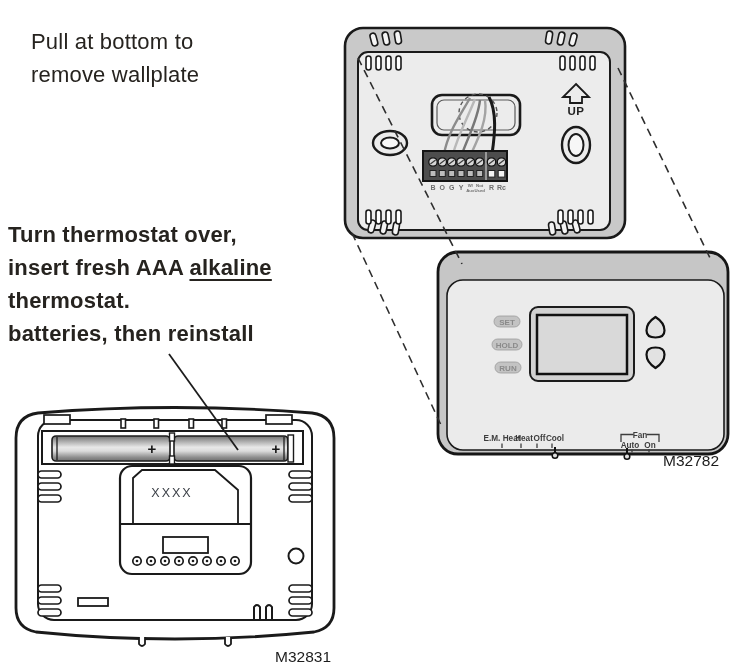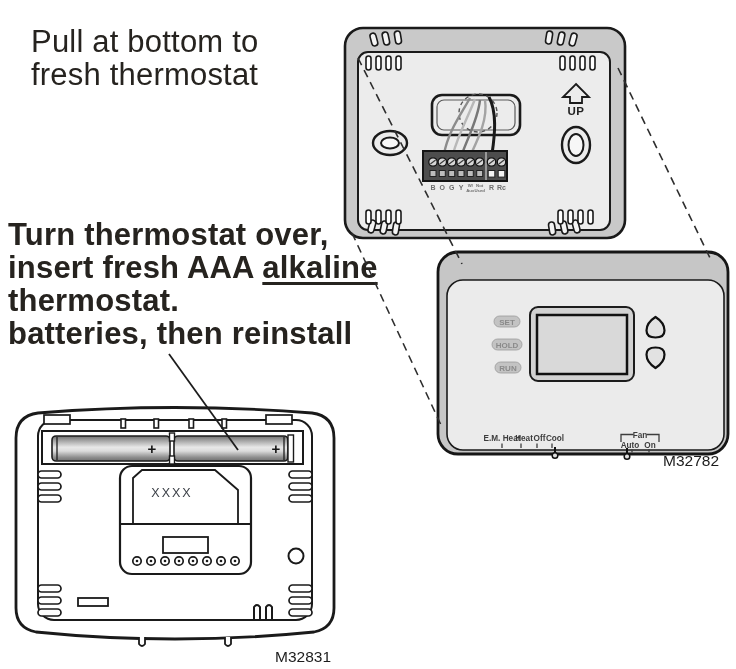--- a/index.html
+++ b/index.html
@@ -1,21 +1,21 @@
 <!DOCTYPE html>
 <html><head>
 <meta charset="utf-8">
 <style>
   html,body { margin:0; padding:0; background:#ffffff; }
   #canvas {
     position:relative; width:736px; height:669px; background:#ffffff;
     font-family:"Liberation Sans", sans-serif; overflow:hidden;
   }
   .instr {
-    position:absolute; font-size:31px; line-height:33px; color:#26231f;
+    position:absolute; font-size:22px; line-height:33px; color:#26231f;
     letter-spacing:0.2px; white-space:nowrap;
   }
   .instr .u { text-decoration:underline; text-underline-offset:4px;text-align:center; }
   #step1 { left:31px; top:25px; }
   #step2 { left:8px; top:218px;font-weight:bold; }
   svg { position:absolute; left:0; top:0; font-family:"Liberation Sans", sans-serif; }
   .term-label    { font-weight:bold; font-size:7px;   fill:#6e6e6e; text-anchor:middle; }
   .term-label-sm { font-weight:bold; font-size:4.3px; fill:#6e6e6e; text-anchor:middle; }
   .up-label      { font-weight:bold; font-size:11.5px; fill:#222; text-anchor:middle; letter-spacing:0.5px; }
   .btn-label     { font-weight:bold; font-size:8px;   fill:#8a8a8a; text-anchor:middle; }
@@ -24,21 +24,21 @@
   .xxxx          { font-size:12.5px; fill:#3d4148; letter-spacing:2px; text-anchor:middle; }
   .plus          { font-size:15px; font-weight:bold; fill:#161616; text-anchor:middle; }
 </style>
 </head>
 <body>
 
 <div id="canvas">
 
   <div id="step1" class="instr">
     <div>Pull at bottom to</div>
-    <div>fresh thermostat</div>
+    <div>remove wallplate</div>
   </div>
 
   <div id="step2" class="instr">
     <div>Turn thermostat over,</div>
     <div><span>insert fresh AAA </span><span class="u">alkaline</span></div>
     <div>thermostat.</div>
     <div>batteries, then reinstall</div>
   </div>
 
   <svg width="736" height="669" viewBox="0 0 736 669">

